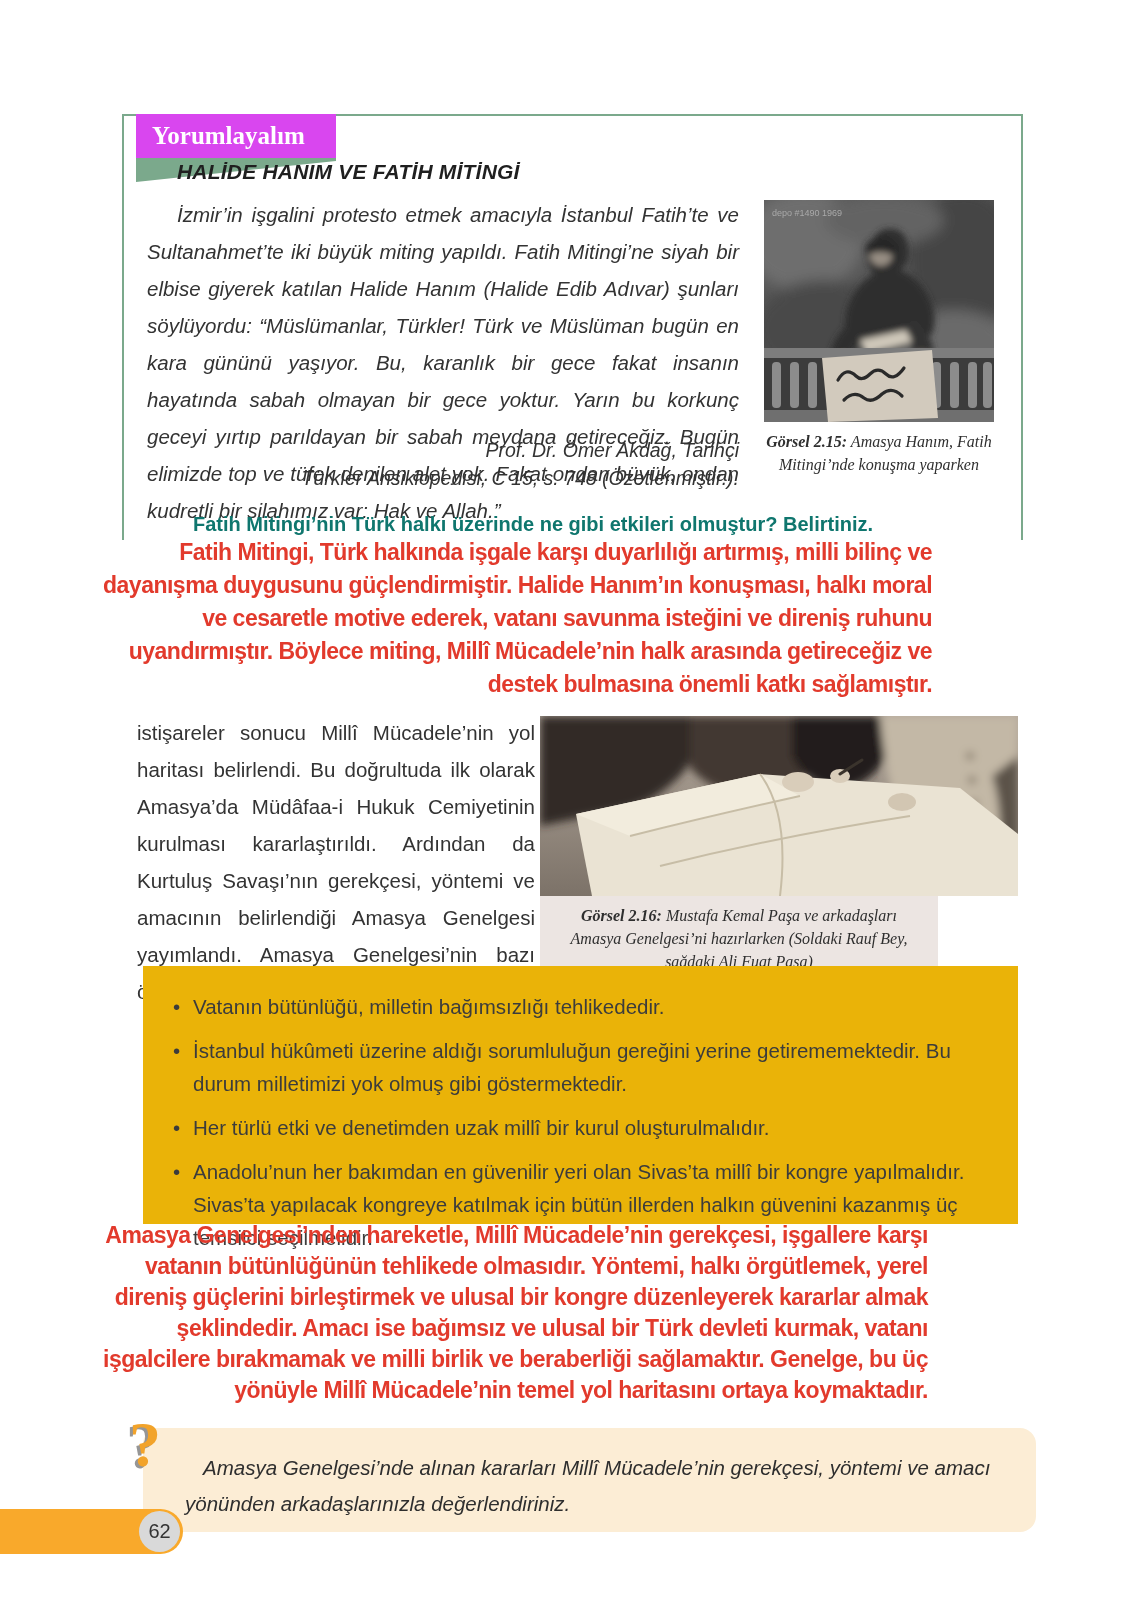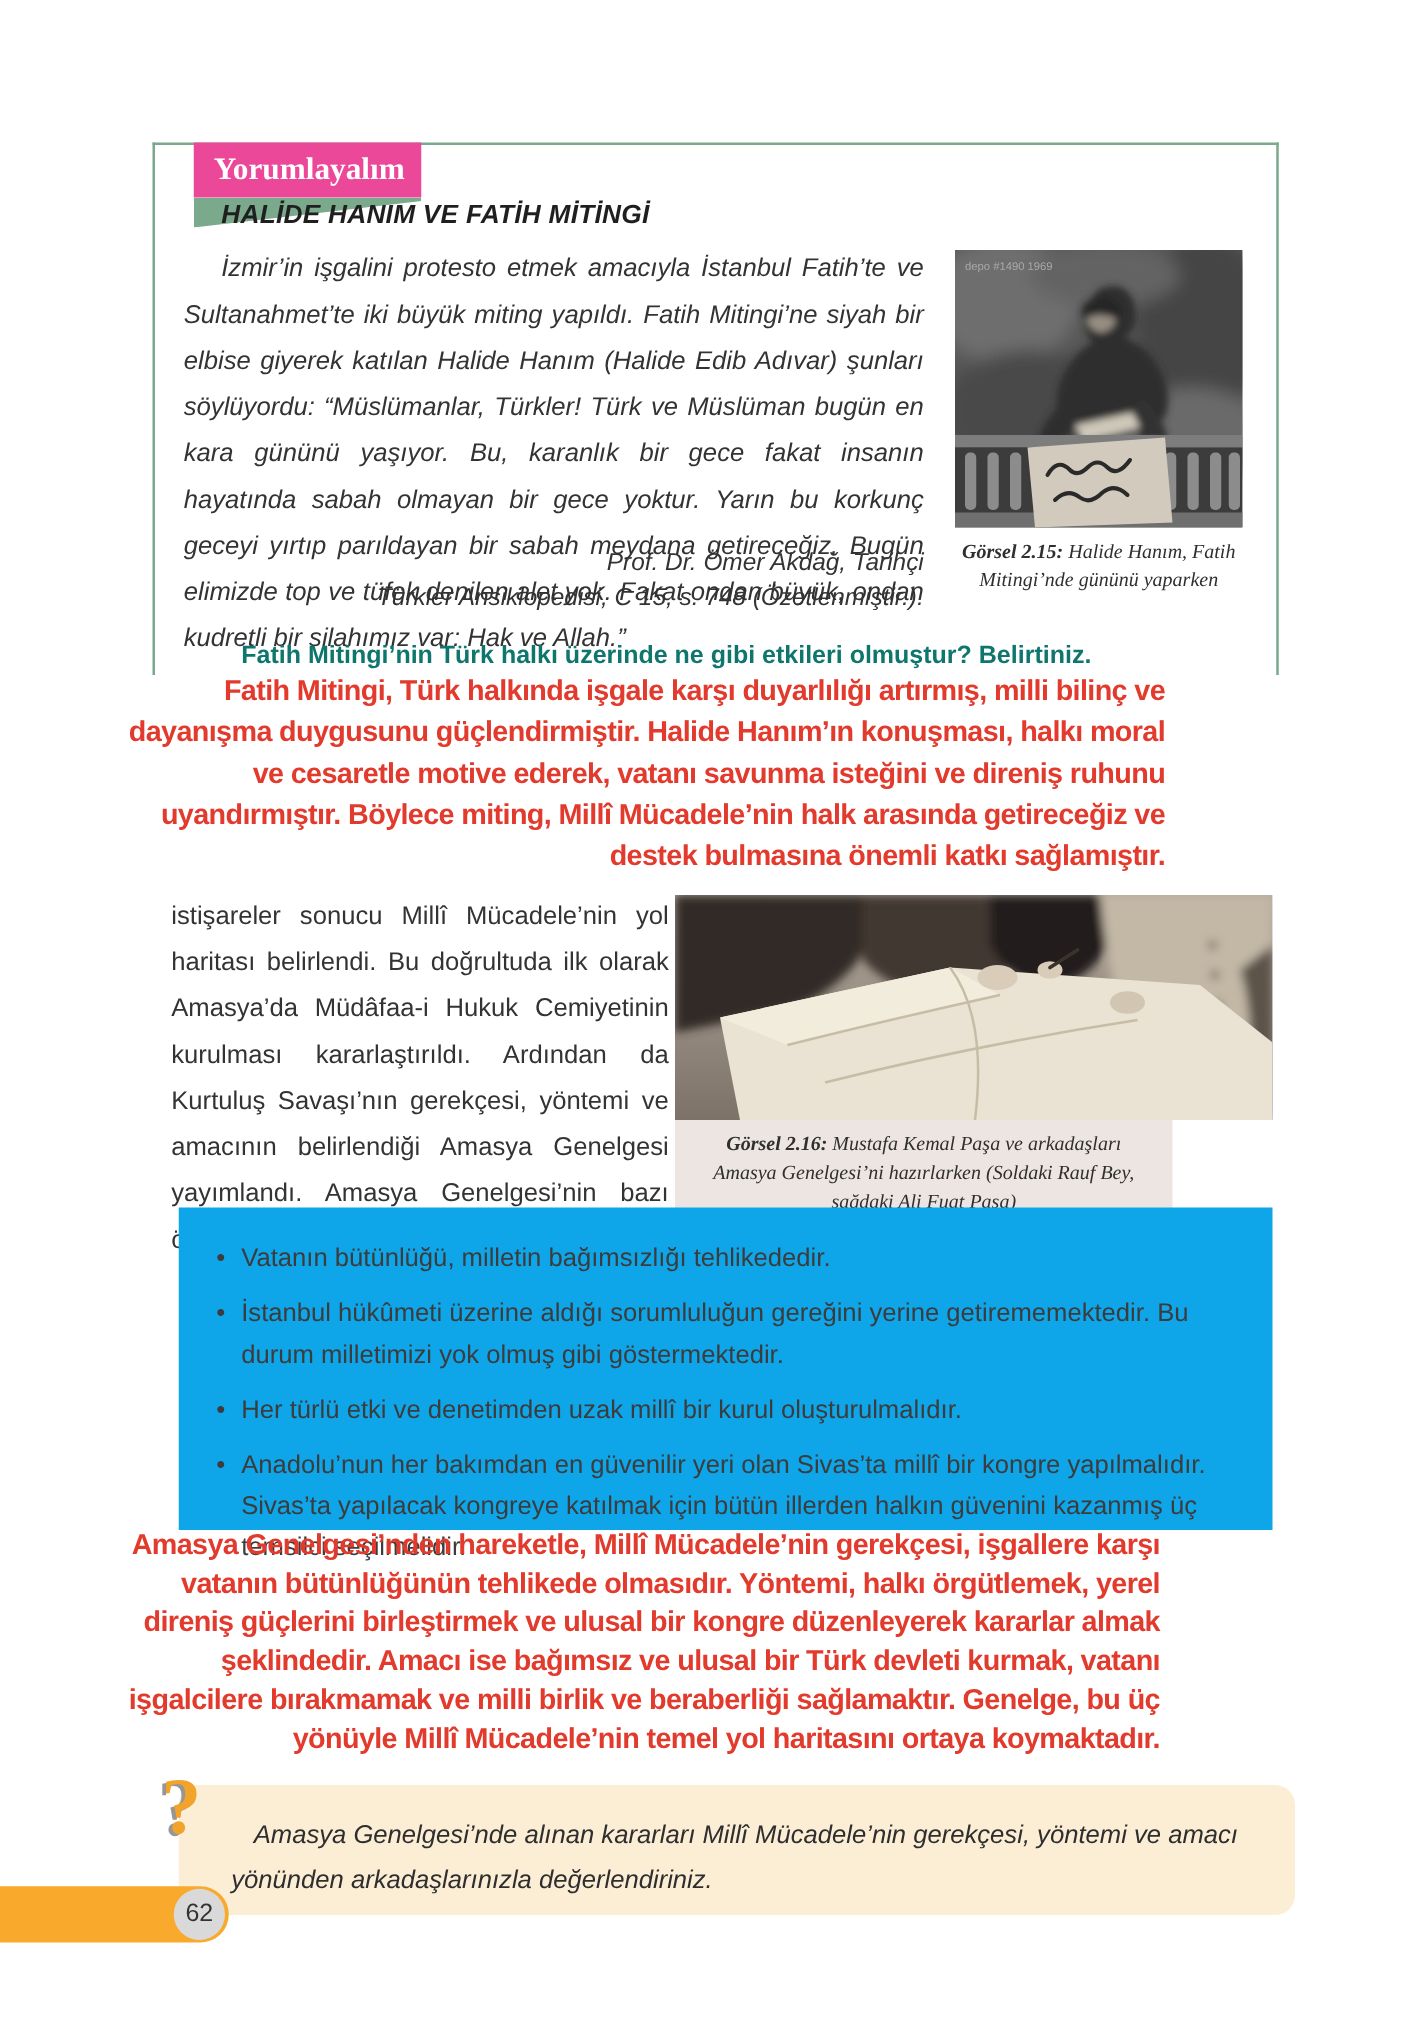--- a/index.html
+++ b/index.html
@@ -2,21 +2,21 @@
 <html lang="tr"><head>
 <meta charset="utf-8">
 <style>
   html,body{margin:0;padding:0;background:#ffffff;}
   .page{position:relative;width:1133px;height:1615px;background:#fff;overflow:hidden;
         font-family:"Liberation Sans","DejaVu Sans",sans-serif;color:#2e2e2e;}
 
   
   .interpret-box{position:absolute;left:122px;top:114px;width:897px;height:424px;
     border-top:2px solid #7ba98c;border-left:2px solid #7ba98c;border-right:2px solid #7ba98c;}
-  .tab{position:absolute;left:31px;top:-2px;width:182px;height:44px;background:#ec4899;}
+  .tab{position:absolute;left:12px;top:-2px;width:200px;height:44px;background:#d946ef;}
   .tab span{display:block;padding:8px 0 0 16px;font-family:"Liberation Serif","DejaVu Serif",serif;
     font-weight:700;font-size:25px;color:#ffffff;}
   .tab::after{content:"";position:absolute;left:0;top:44px;width:100%;height:24px;background:#7ba98c;
     clip-path:polygon(0 0,100% 0,100% 12%,0 100%);}
   .box-title{position:absolute;left:53px;top:44px;margin:0;font-size:21px;font-weight:700;
     font-style:italic;color:#1f1f1f;letter-spacing:.2px;}
   .box-paragraph{position:absolute;left:23px;top:80px;width:592px;margin:0;font-size:20.5px;
     font-style:italic;line-height:37px;text-align:justify;text-indent:30px;color:#333;}
   .attribution{position:absolute;left:23px;top:320px;width:592px;text-align:right;
     font-style:italic;font-size:19.5px;line-height:28px;color:#333;}
@@ -39,21 +39,21 @@
     line-height:37px;text-align:justify;color:#333;}
   .photo2{position:absolute;left:540px;top:716px;width:398px;margin:0;}
   .photo2 svg{display:block;width:478px;height:180px;}
   .photo2 figcaption{background:#ece5e2;padding:8px 16px 10px 16px;text-align:center;
     font-family:"Liberation Serif","DejaVu Serif",serif;font-style:italic;font-size:16px;
     line-height:23px;color:#2f2f2f;}
   .photo2 figcaption b{font-weight:700;}
 
   
   .bullets-box{position:absolute;left:143px;top:966px;width:875px;height:258px;
-    background:#0ea5e9;box-sizing:border-box;padding:24px 24px 0 22px;}
+    background:#eab308;box-sizing:border-box;padding:24px 24px 0 22px;}
   .bullets-box ul{margin:0;padding:0;list-style:none;}
   .bullets-box li{position:relative;padding-left:28px;margin-bottom:11px;
     font-size:20.5px;line-height:33px;color:#3c3c3c;}
   .bullets-box li::before{content:"\2022";position:absolute;left:8px;top:0;color:#3c3c3c;}
 
   
   .activity{position:absolute;left:143px;top:1428px;width:893px;height:104px;
     background:#fcedd5;border-radius:16px;box-sizing:border-box;}
   .activity p{margin:0;padding:22px 28px 0 42px;font-size:20.5px;font-style:italic;
     line-height:36px;color:#2e2e2e;text-indent:18px;}
@@ -126,21 +126,21 @@
         </g>
         <rect x="0" y="210" width="230" height="12" fill="#6f6f6f"></rect>
 
         <polygon points="58,158 168,150 174,218 64,222" fill="#d2cabd"></polygon>
         <g stroke="#2a2a2a" stroke-width="3.2" fill="none" stroke-linecap="round">
           <path d="M74,180 q8,-14 18,-4 q6,6 14,-2 q8,-8 16,0 q8,8 18,-6"></path>
           <path d="M80,200 q10,-10 20,-2 q8,6 18,-4 q10,-8 20,2"></path>
         </g>
         <text x="8" y="16" font-size="9" fill="#a9a9a9">depo #1490 1969</text>
       </svg>
-      <figcaption><b>Görsel 2.15:</b><span> Halide Hanım, Fatih Mitingi’nde gününü yaparken</span></figcaption>
+      <figcaption><b>Görsel 2.15:</b><span> Amasya Hanım, Fatih Mitingi’nde konuşma yaparken</span></figcaption>
     </figure>
 
     <p class="box-question">Fatih Mitingi’nin Türk halkı üzerinde ne gibi etkileri olmuştur? Belirtiniz.</p>
   </section>
 
   <div class="answer answer1">
     <div>Fatih Mitingi, Türk halkında işgale karşı duyarlılığı artırmış, milli bilinç ve</div>
     <div>dayanışma duygusunu güçlendirmiştir. Halide Hanım’ın konuşması, halkı moral</div>
     <div>ve cesaretle motive ederek, vatanı savunma isteğini ve direniş ruhunu</div>
     <div>uyandırmıştır. Böylece miting, Millî Mücadele’nin halk arasında getireceğiz ve</div>

